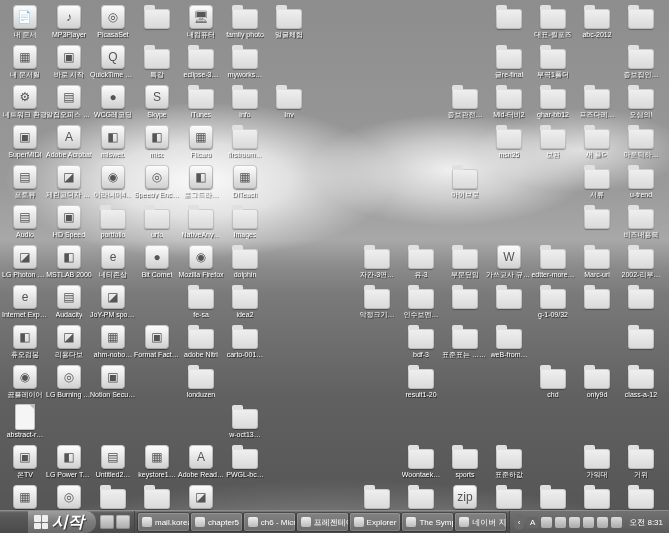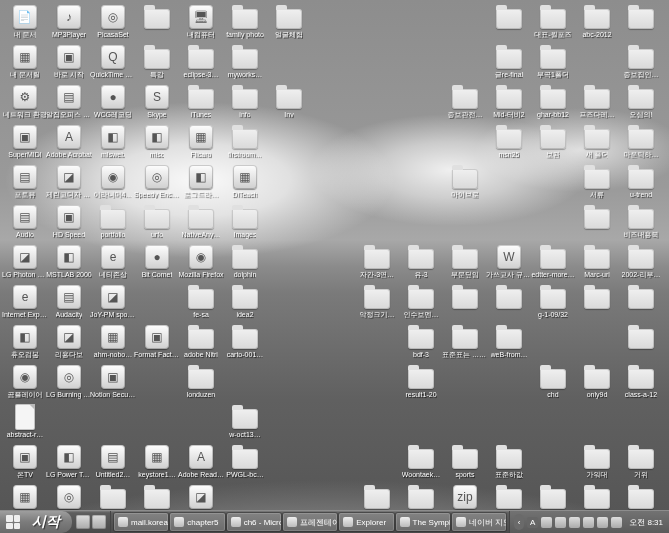--- a/index.html
+++ b/index.html
@@ -87,29 +87,30 @@
     left: 0; right: 0; bottom: 0;
     height: 23px;
     background: linear-gradient(to bottom, #7d7d7d 0%, #5e5e5e 8%, #565656 40%, #4a4a4a 100%);
     border-top: 1px solid #8d8d8d;
     display: flex;
     align-items: stretch;
     color: #fff;
     font-size: 9px;
   }
   #start-button {
-    display:flex; align-items:center; gap:12px;
+    display:flex; align-items:center; gap:4px;
     padding: 0 12px 0 6px;
     background: linear-gradient(to bottom, #9e9e9e 0%, #7b7b7b 50%, #6a6a6a 100%);
     border-radius: 0 10px 10px 0;
     font-weight: bold;
     font-style: italic;
-    font-size: 14px;
+    font-size: 16px;
     text-shadow: 1px 1px 1px rgba(0,0,0,0.6);
     cursor: pointer;
+    margin-left: 28px;
   }
   #start-button .winflag {
     width:14px; height:14px;
     display:grid; grid-template-columns:1fr 1fr; grid-template-rows:1fr 1fr; gap:1px;
   }
   #start-button .winflag span { background:#eee; border-radius:1px; }
   #quicklaunch { display:flex; align-items:center; gap:2px; padding:0 4px; border-right:1px solid #444; }
   #quicklaunch .ql { width:14px; height:14px; background:linear-gradient(#ddd,#aaa); border-radius:2px; box-shadow:inset 0 0 0 1px rgba(0,0,0,.2); cursor:pointer; }
   #tasks { flex:1; display:flex; align-items:center; gap:2px; padding:0 3px; overflow:hidden; }
   .task {

